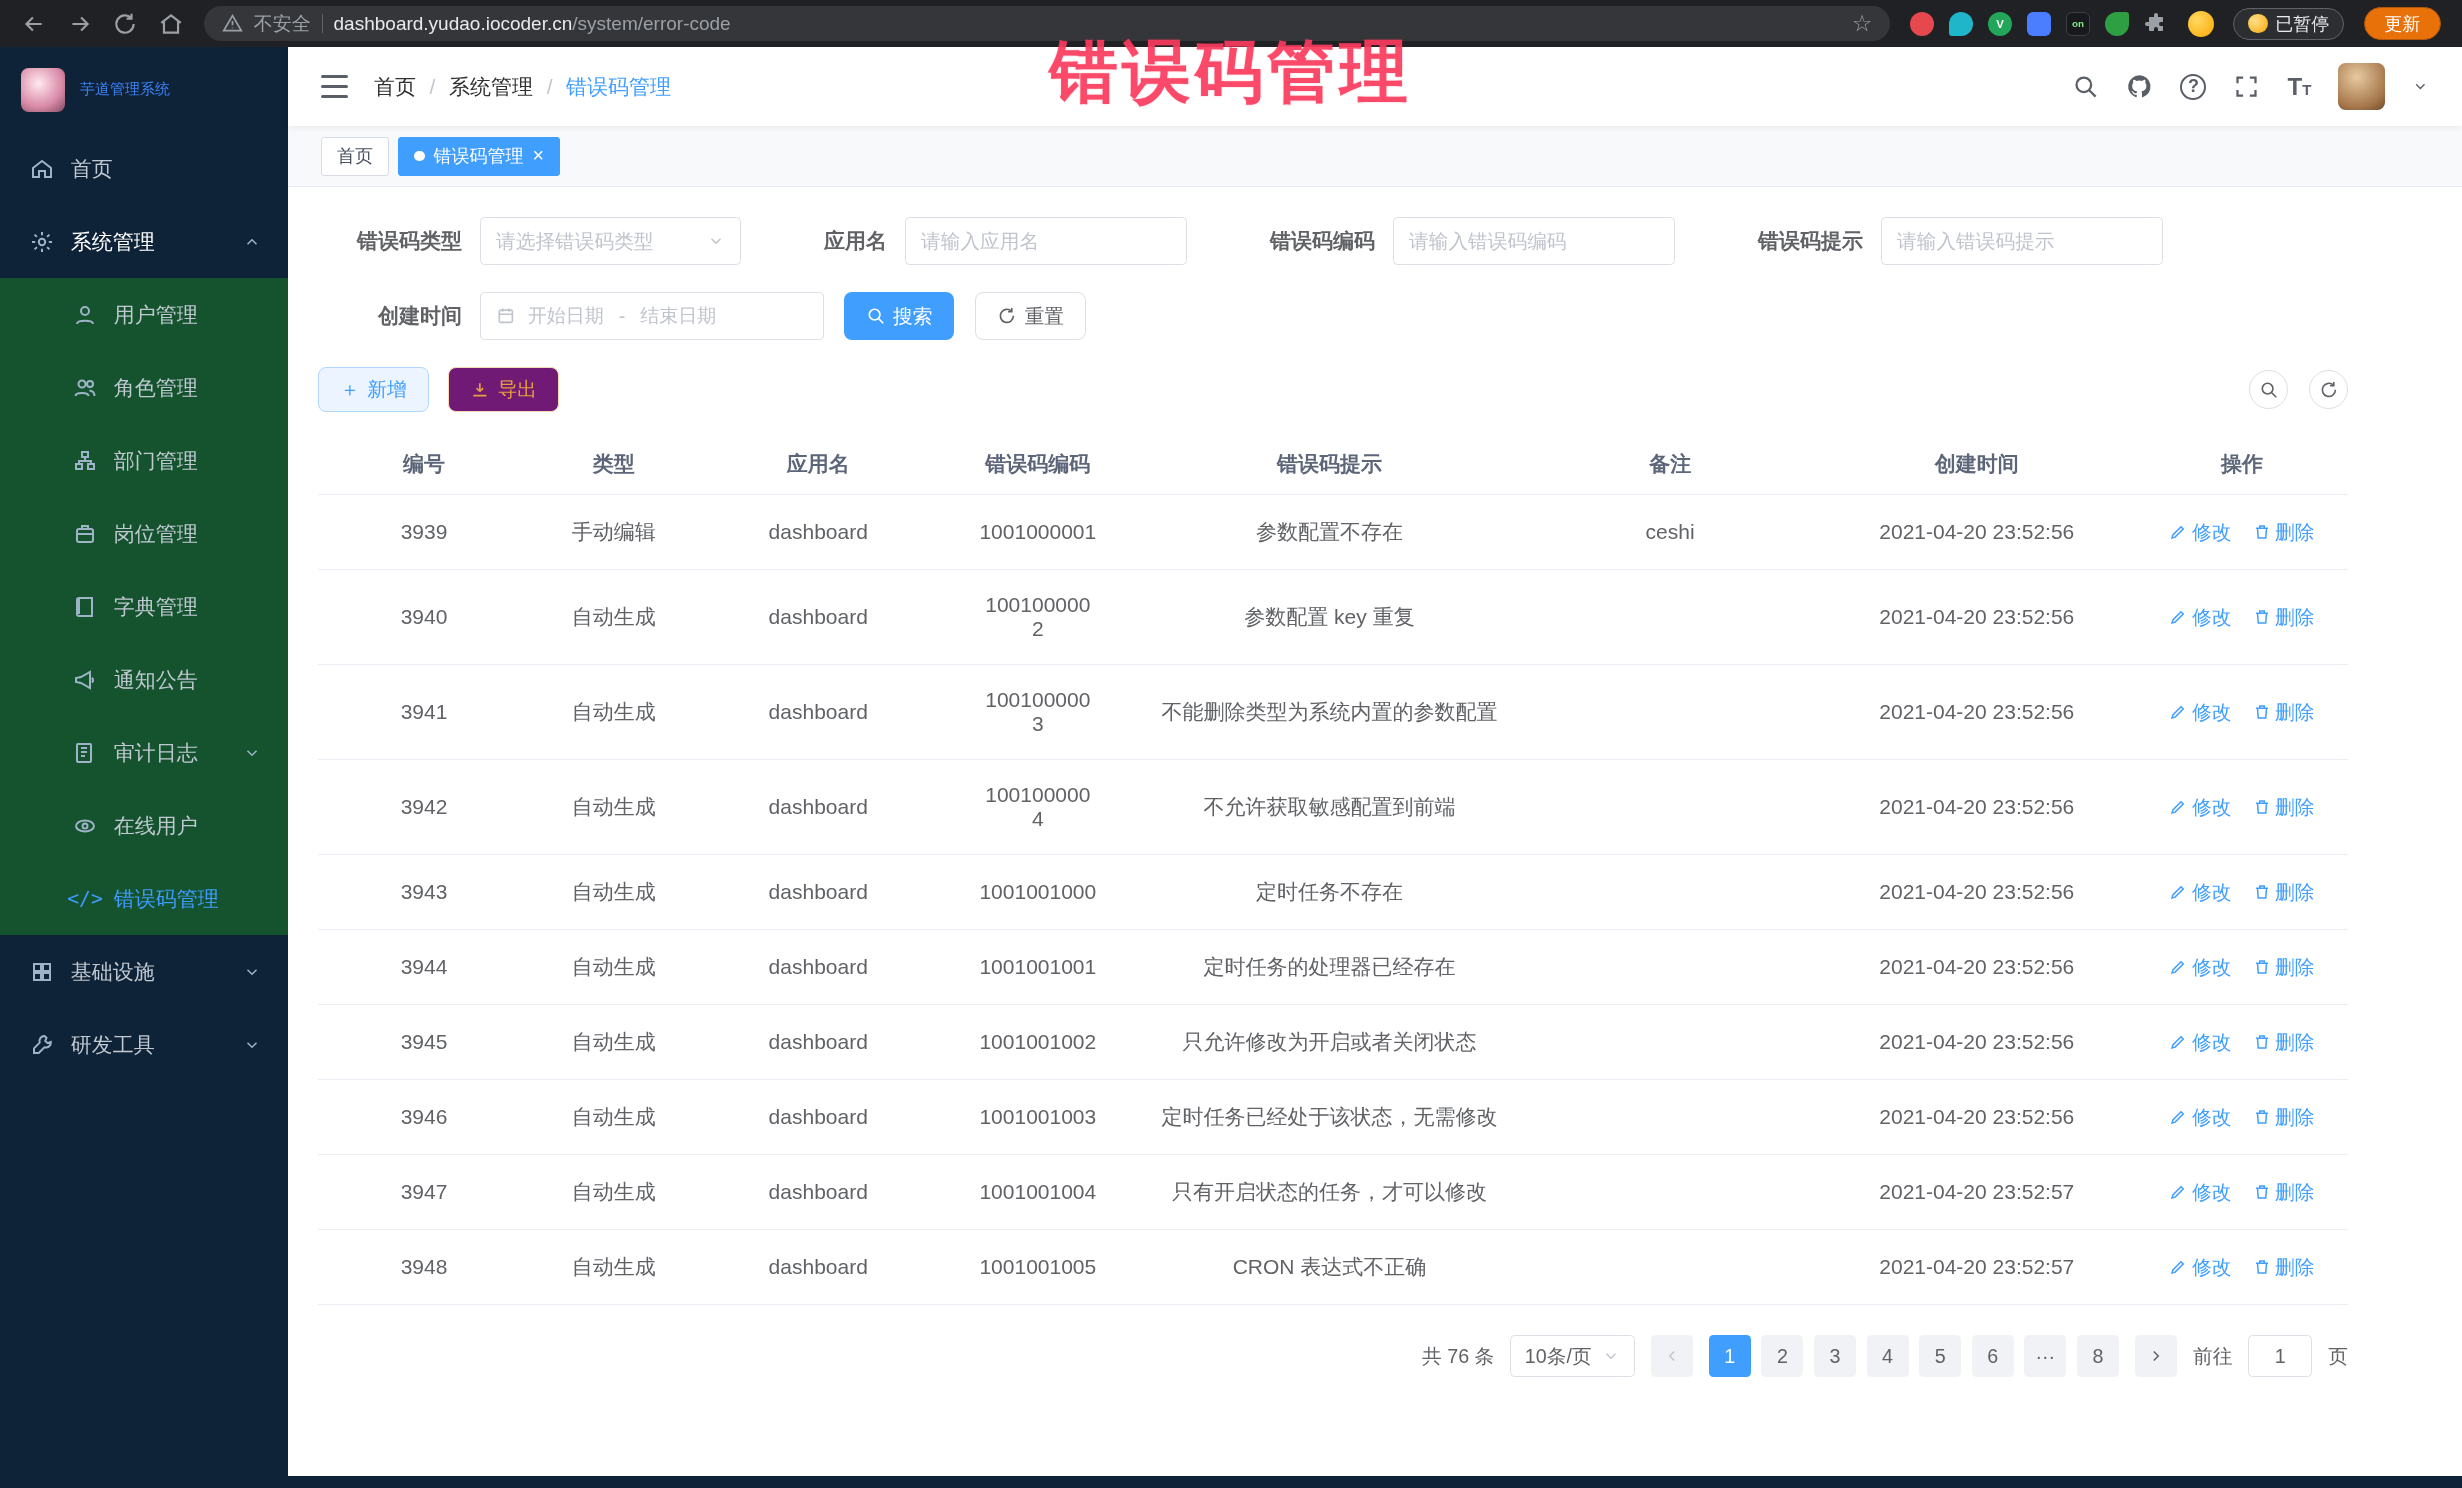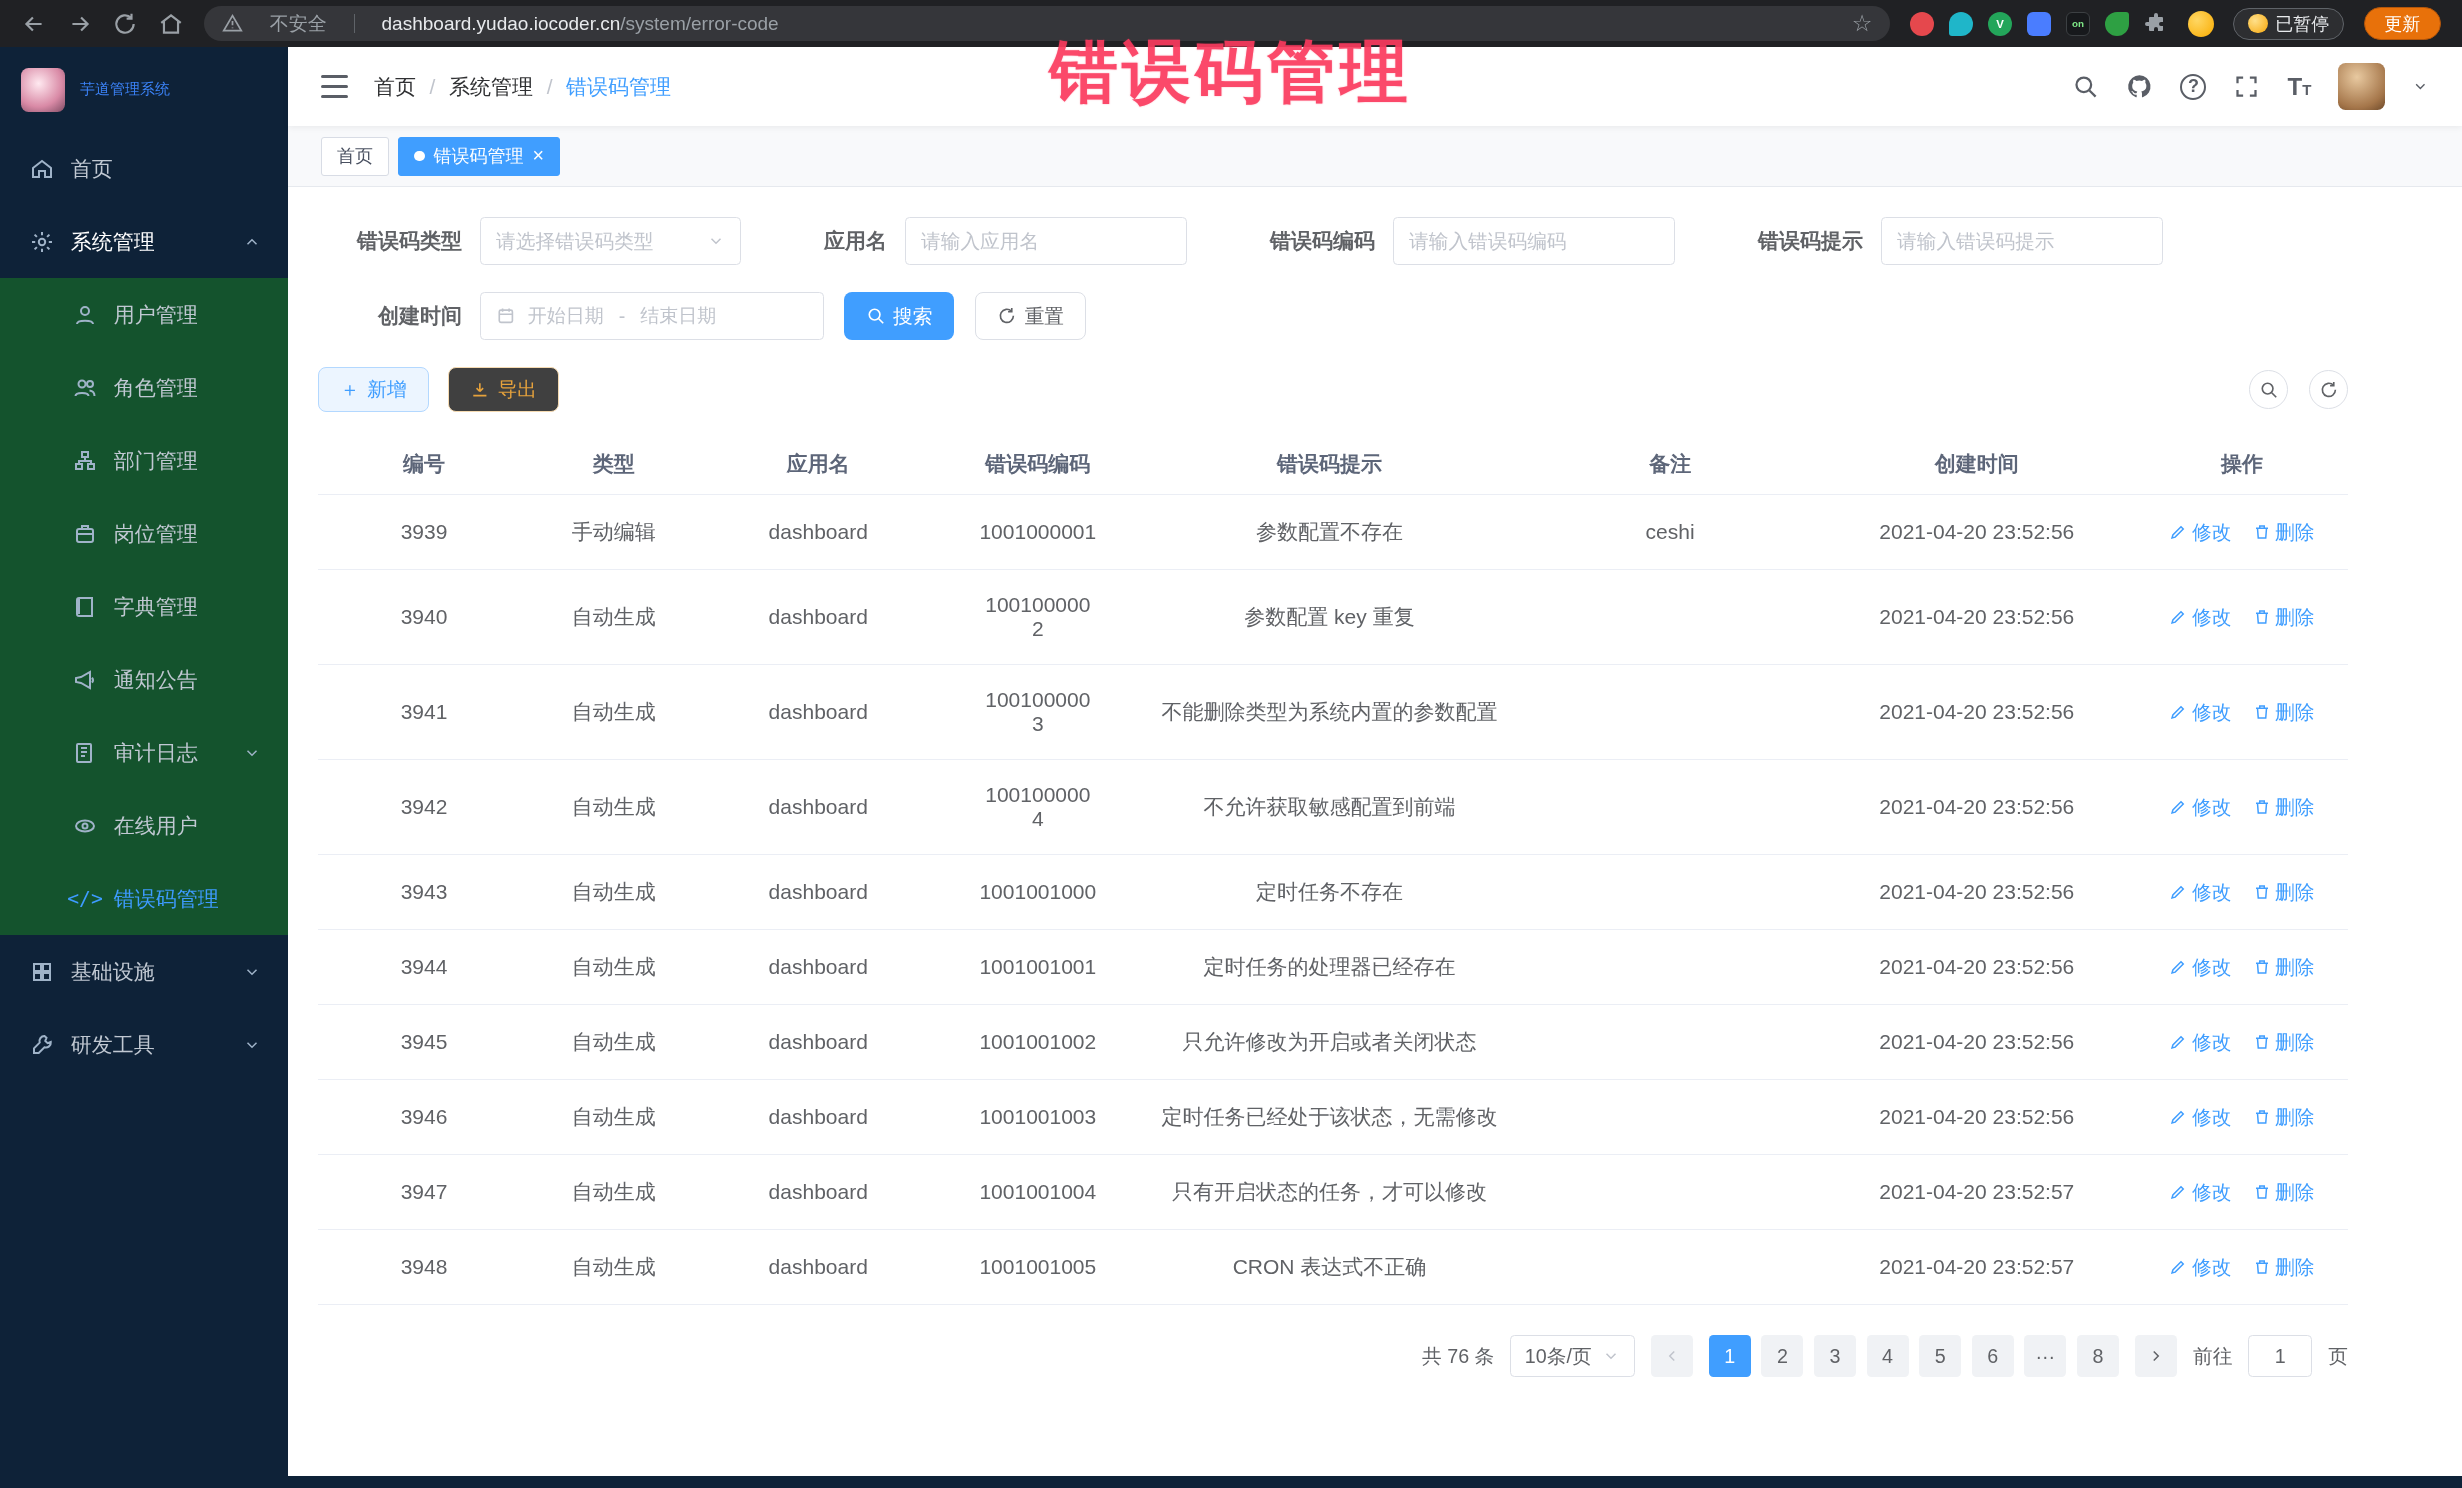--- a/index.html
+++ b/index.html
@@ -3,21 +3,21 @@
 <meta charset="utf-8">
 <style>
   * { margin:0; padding:0; box-sizing:border-box; }
   html,body { width:2462px; height:1488px; overflow:hidden; font-family:"Liberation Sans","DejaVu Sans",sans-serif; background:#fff; position:relative; }
   svg { display:block; }
 
   
   .browser-bar { position:absolute; top:0; left:0; width:2462px; height:47px; background:#202124; display:flex; align-items:center; padding:0 21px; gap:19.7px; z-index:50; }
   .chrome-ico { width:26px; height:26px; color:#9aa0a6; flex:0 0 auto; }
   .chrome-ico svg { width:100%; height:100%; }
-  .omnibox { flex:1 1 auto; height:35px; background:#35363a; border-radius:17.4px; display:flex; align-items:center; padding:0 18px; gap:27px; min-width:0; }
+  .omnibox { flex:1 1 auto; height:35px; background:#35363a; border-radius:17.4px; display:flex; align-items:center; padding:0 18px; gap:11px; min-width:0; }
   .omni-warn { width:21px; height:21px; color:#9aa0a6; }
   .omni-sec { color:#9aa0a6; font-size:19px; white-space:nowrap; }
   .omni-div { width:0.8px; height:19.7px; background:#5f6368; }
   .omni-url { font-size:19px; white-space:nowrap; overflow:hidden; flex:1; }
   .omni-url .domain { color:#e8eaed; }
   .omni-url .path { color:#9aa0a6; }
   .omni-star { color:#9aa0a6; font-size:23px; line-height:1; }
   .ext-row { display:flex; align-items:center; gap:15px; }
   .ext-ico { width:24px; height:24px; border-radius:6px; display:flex; align-items:center; justify-content:center; font-size:11.4px; font-weight:bold; color:#fff; }
   .ext-red { background:#e5484d; border-radius:50%; }
@@ -95,21 +95,21 @@
   .date-range .cal { width:19.7px; height:19.7px; color:#c0c4cc; }
   .date-range .cal svg { width:19.7px; height:19.7px; }
   .date-range .ph { color:#c0c4cc; font-size:19px; white-space:nowrap; }
   .date-range .dash { color:#c0c4cc; margin:0 3px; }
   .btn { height:48px; border-radius:8px; font-size:19.7px; display:flex; align-items:center; gap:7.6px; padding:0 21px; cursor:pointer; border:0.8px solid transparent; font-family:inherit; white-space:nowrap; }
   .btn svg { width:19.7px; height:19.7px; }
   .btn-search { background:#409eff; color:#fff; margin-left:19.7px; }
   .btn-reset { background:#fff; border-color:#dcdfe6; color:#606266; margin-left:21px; }
   .toolbar { display:flex; align-items:center; margin:7.6px 0 21px; }
   .btn-add { height:45px; background:#ecf5ff; border-color:#b3d8ff; color:#409eff; }
-  .btn-export { height:45px; background:#404040; border-color:#f5dab1; color:#e6a23c; margin-left:19.7px; }
+  .btn-export { height:45px; background:#701a75; border-color:#f5dab1; color:#e6a23c; margin-left:19.7px; }
   .tool-icons { margin-left:auto; display:flex; align-items:center; gap:21px; }
   .icon-btn { width:39px; height:39px; border:0.8px solid #dcdfe6; border-radius:50%; display:flex; align-items:center; justify-content:center; color:#606266; cursor:pointer; background:#fff; }
   .icon-btn svg { width:19.7px; height:19.7px; }
 
   
   table.grid { width:100%; border-collapse:collapse; table-layout:fixed; }
   table.grid th { font-size:21px; font-weight:bold; color:#5d6679; padding:16.7px 7.6px; border-bottom:0.8px solid #ebeef5; text-align:center; white-space:nowrap; }
   table.grid td { font-size:21px; color:#606266; padding:23px 7.6px; border-bottom:0.8px solid #ebeef5; text-align:center; word-break:break-all; }
   td.pre { white-space:pre-line; }
   .op-link { color:#409eff; font-size:19.7px; display:inline-flex; align-items:center; gap:4.5px; margin:0 10.6px; cursor:pointer; text-decoration:none; white-space:nowrap; }

